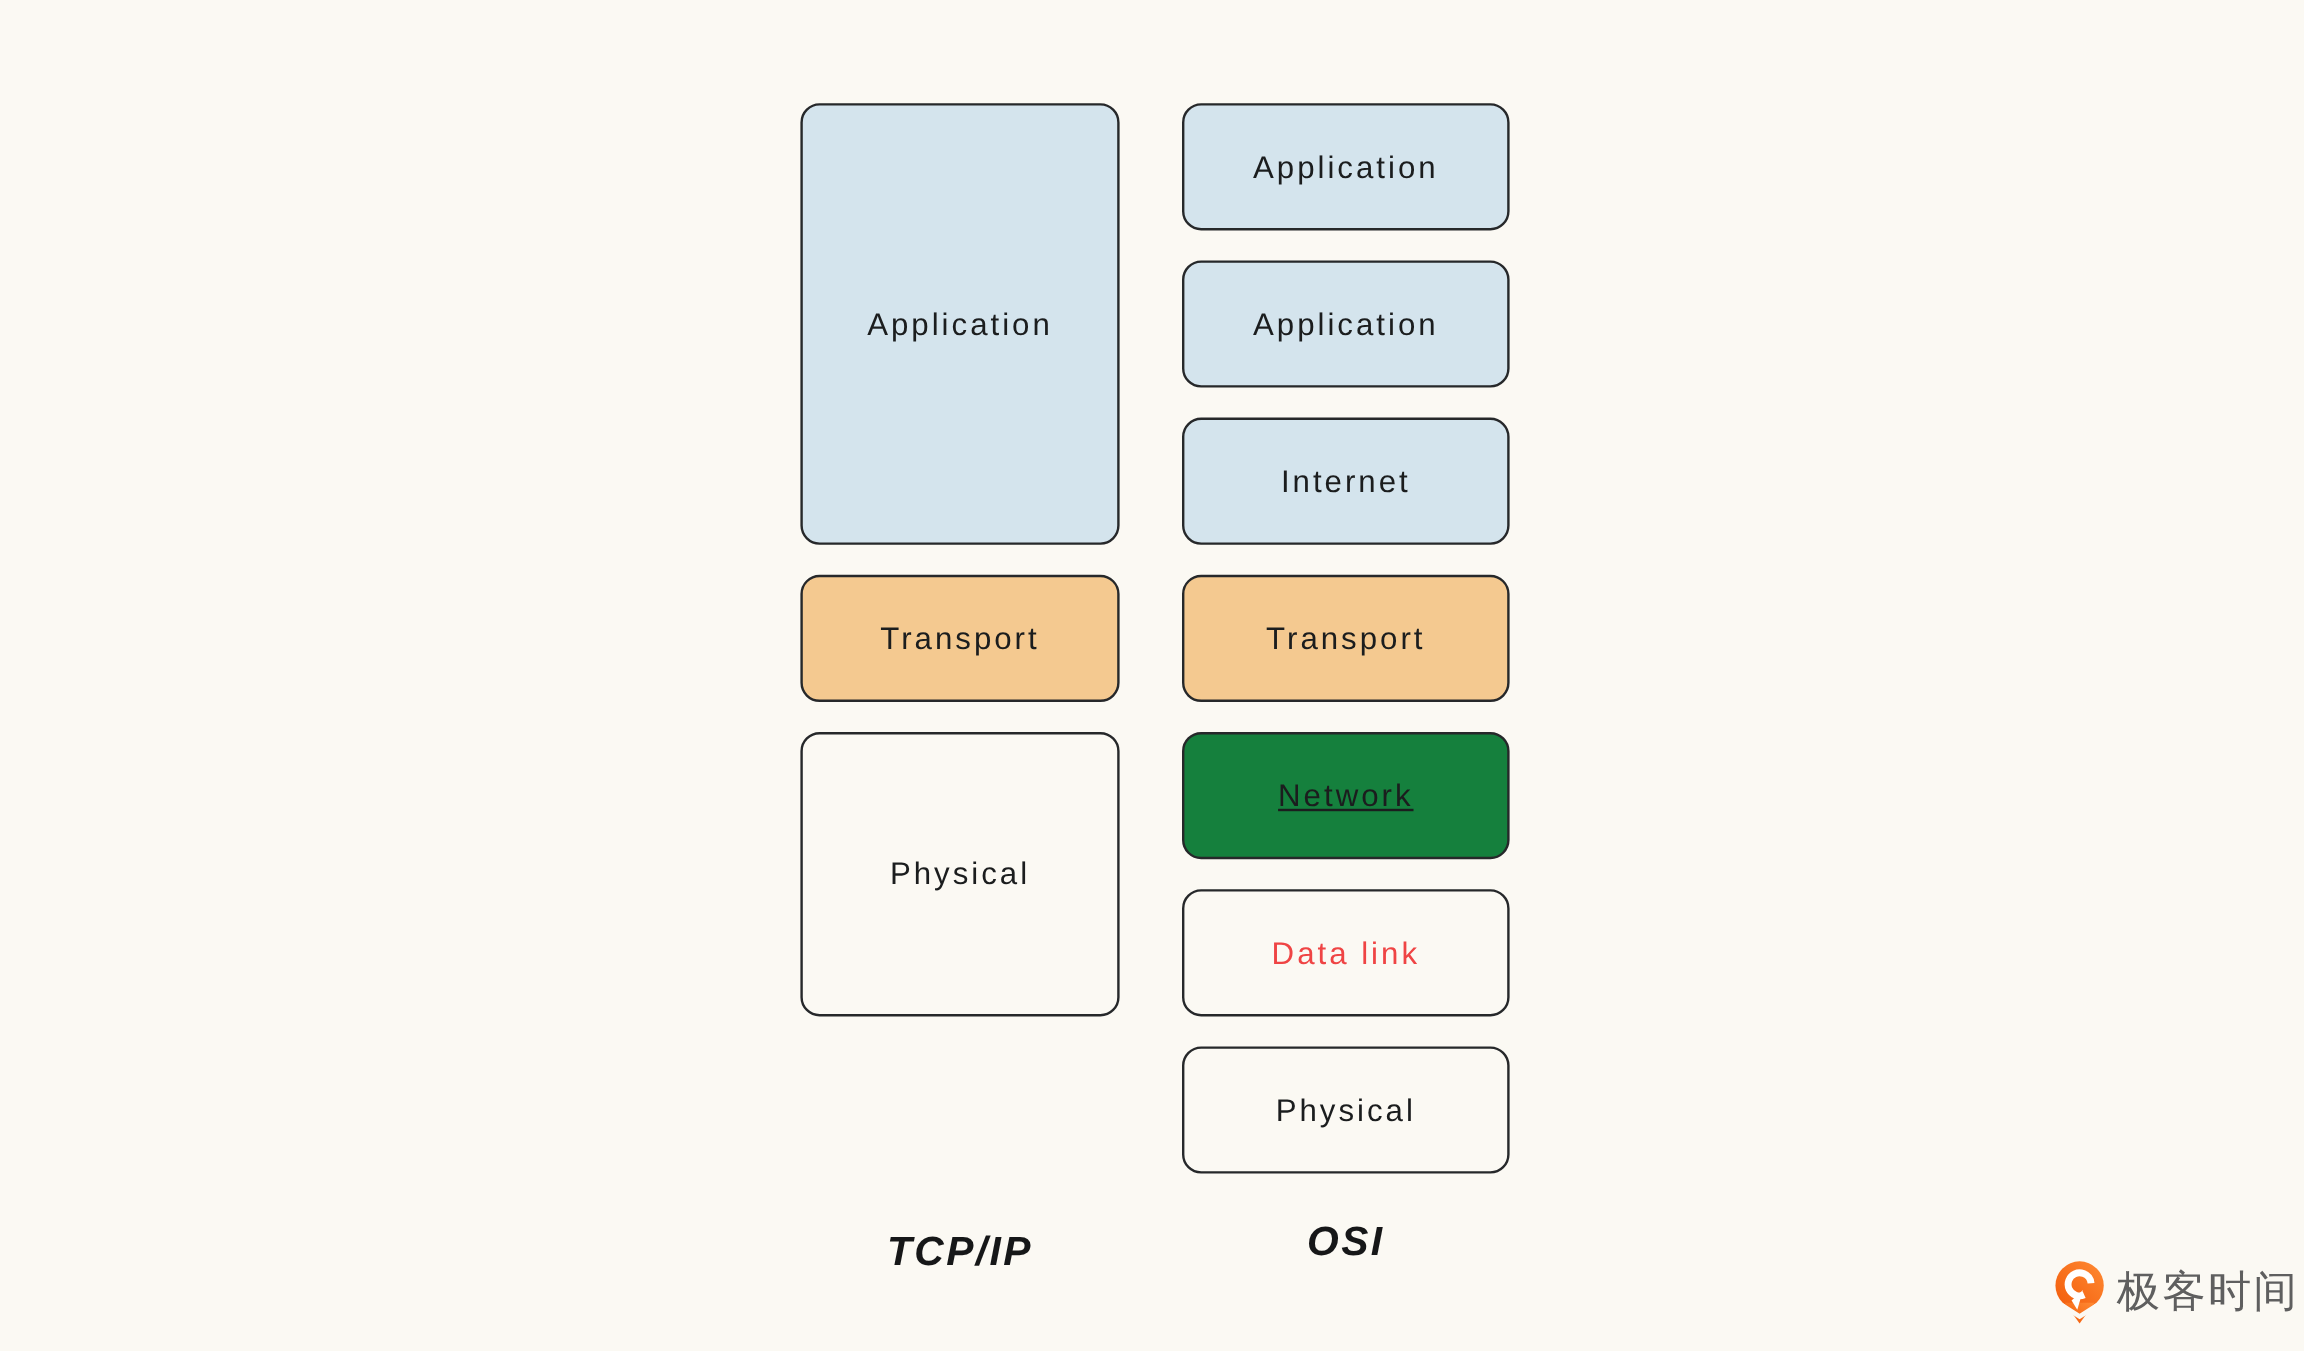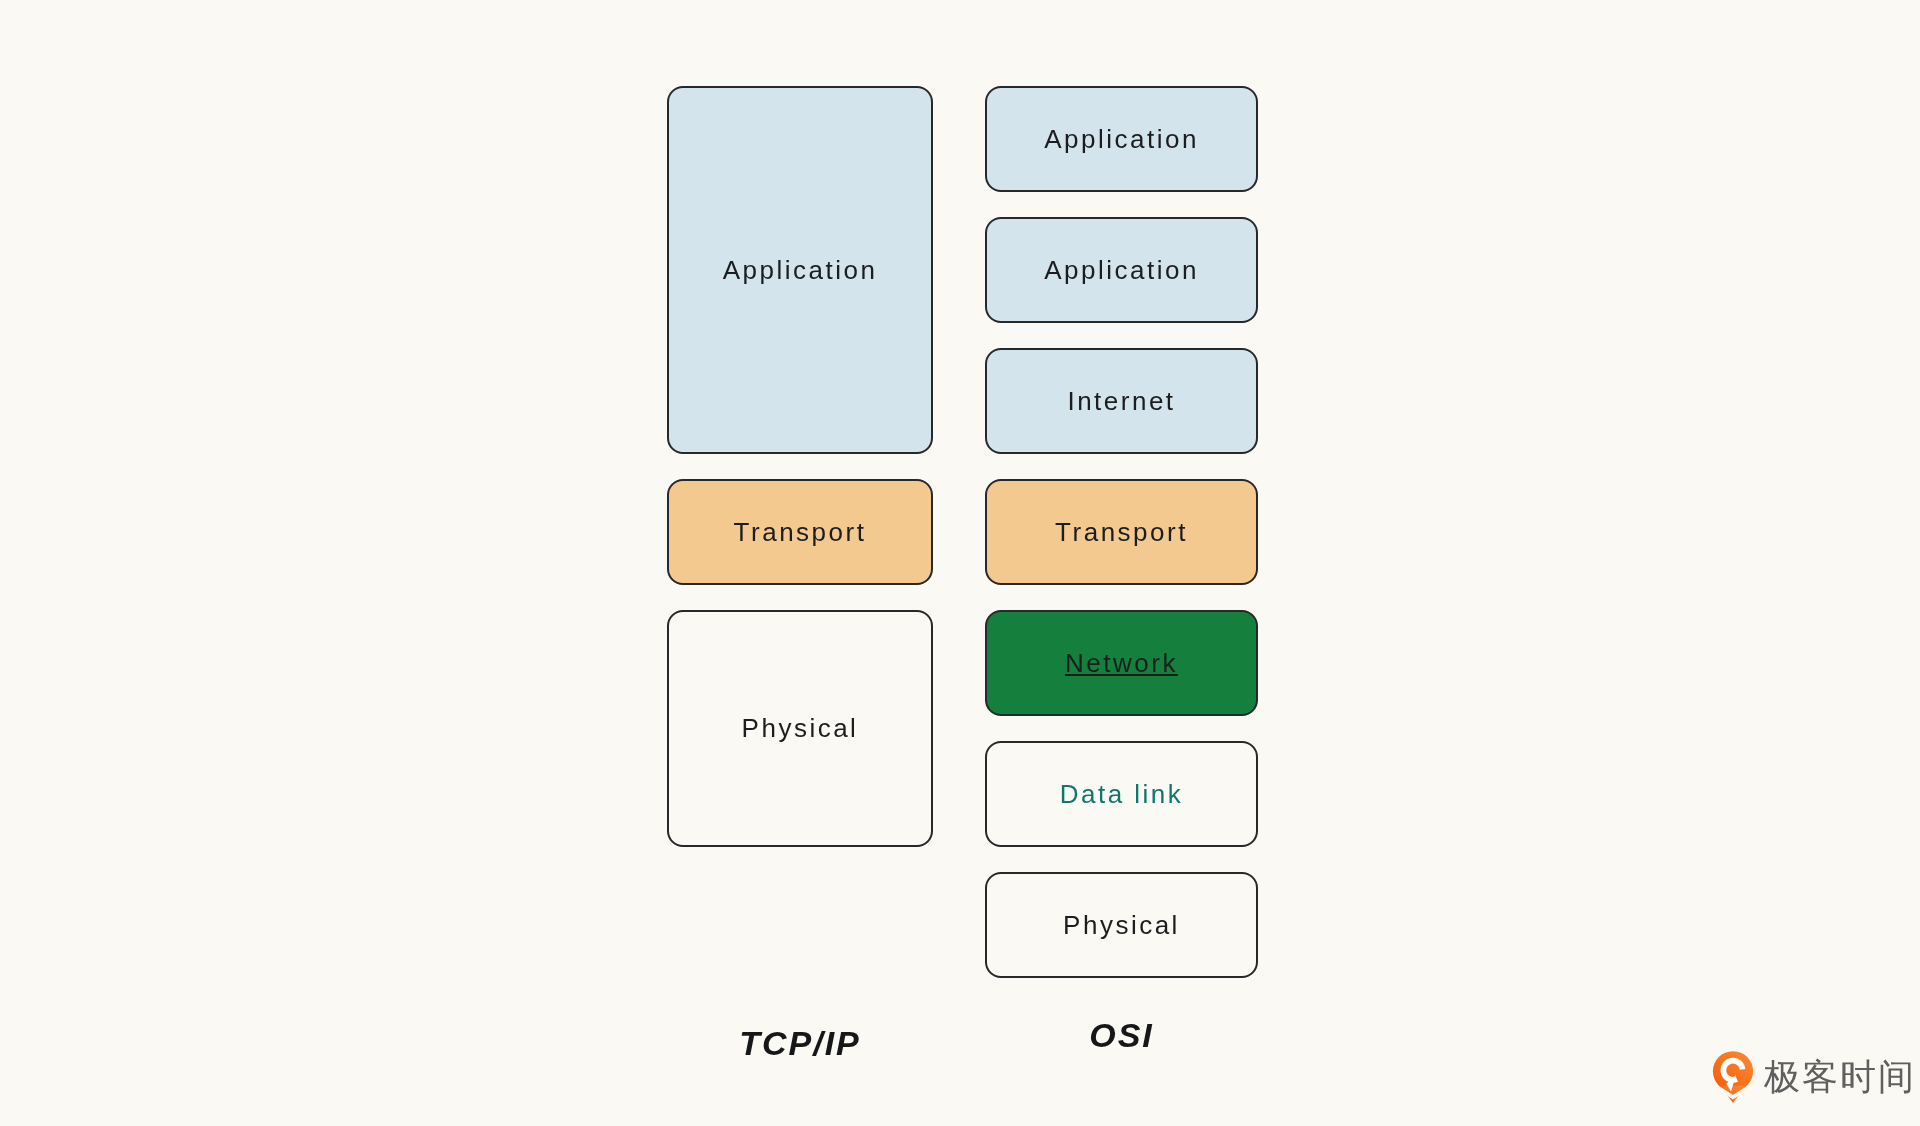--- a/index.html
+++ b/index.html
@@ -100,21 +100,21 @@
         </div>
         <div class="layer-box" style="grid-row: span 1; background: rgb(212, 228, 237); border-color: rgb(38, 40, 42); color: rgb(27, 29, 30);">
           <span>Internet</span>
         </div>
         <div class="layer-box" style="grid-row: span 1; background: rgb(244, 201, 144); border-color: rgb(38, 40, 42); color: rgb(27, 29, 30);">
           <span>Transport</span>
         </div>
         <div class="layer-box" style="grid-row: span 1; background: #15803d; border-color: rgb(38, 40, 42); color: rgb(27, 29, 30); text-decoration: underline;">
           <span>Network</span>
         </div>
-        <div class="layer-box" style="grid-row: span 1; background: transparent; border-color: rgb(38, 40, 42); color: #0f766e;">
+        <div class="layer-box" style="grid-row: span 1; background: transparent; border-color: rgb(38, 40, 42); color: #ef4444;">
           <span>Data link</span>
         </div>
         <div class="layer-box" style="grid-row: span 1; background: transparent; border-color: rgb(38, 40, 42); color: rgb(27, 29, 30);">
           <span>Physical</span>
         </div>
       </div>
     <div class="column-label">OSI</div>
   </div>
 
   <div class="brand">

